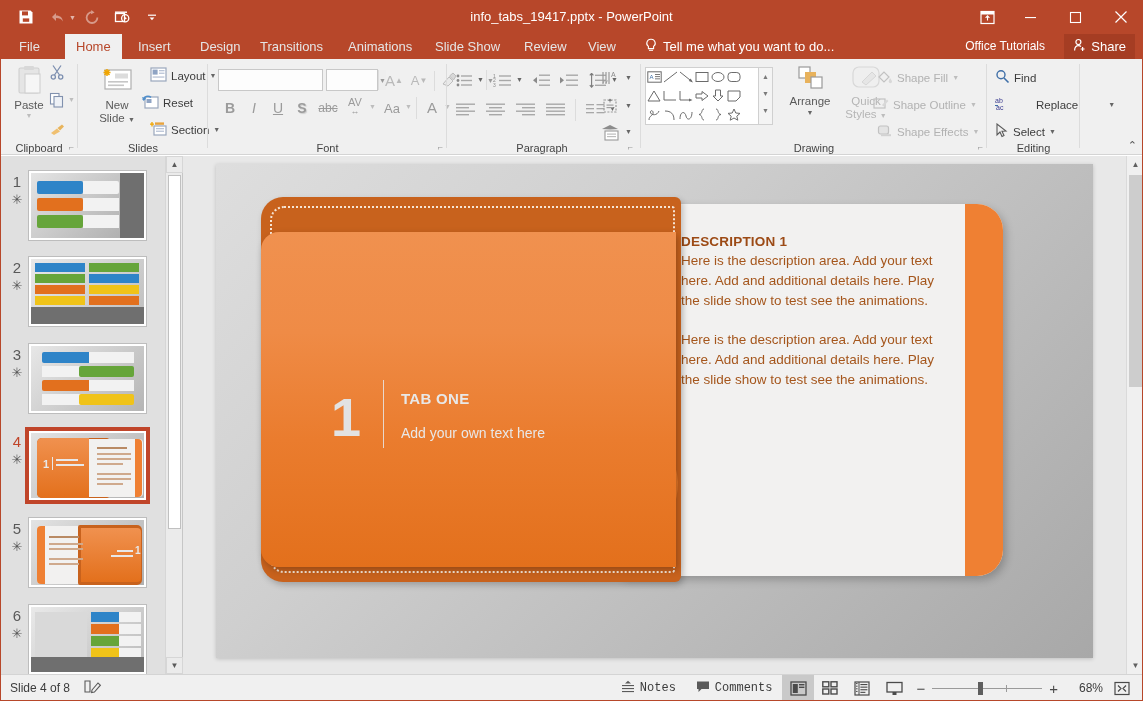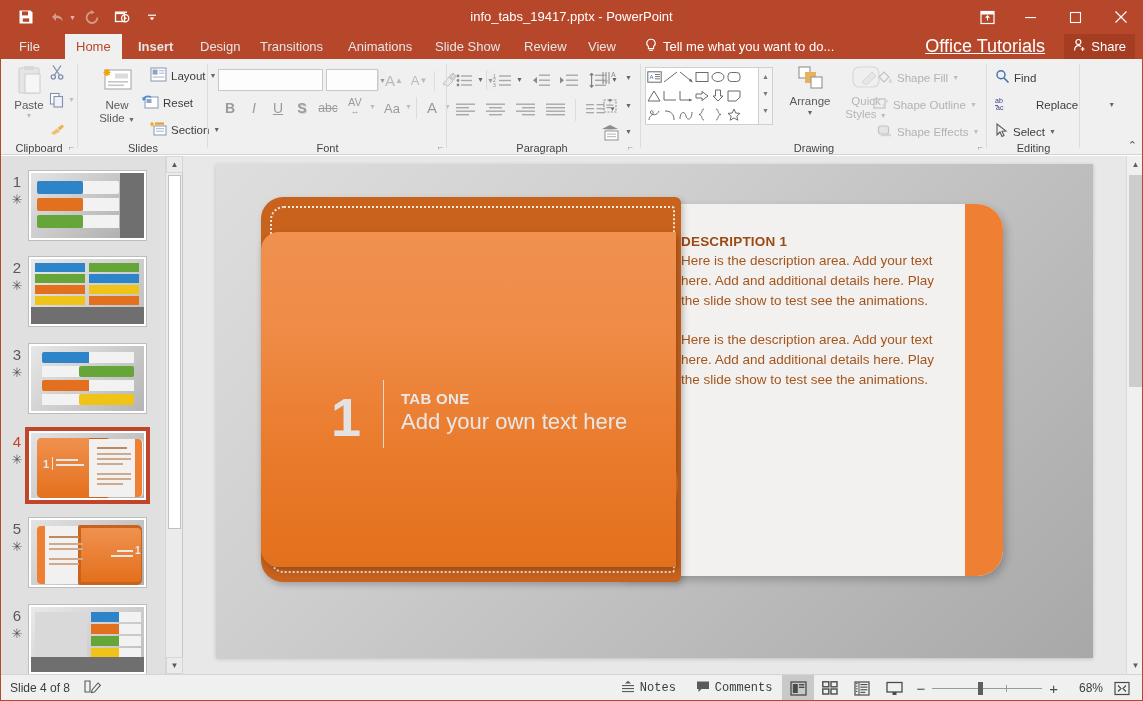--- a/index.html
+++ b/index.html
@@ -42,21 +42,21 @@
     position: absolute; left: 0; top: 34px; width: 1143px; height: 25px;
     background: #b7472a;
   }
   .tab {
     position: absolute; top: 0; height: 25px; line-height: 25px;
     color: #e5e5e5; font-size: 13px; padding: 0 11px; white-space: nowrap;
   }
   .tab.active { background: #f0f0f0; color: #b7472a; }
   .tellme { position: absolute; top: 0; height: 25px; line-height: 25px; color: #ffffff; font-size: 13px; white-space: nowrap; }
   .bulb { position: absolute; top: 4px; }
-  .office-tut { position: absolute; right: 98px; top: 0; height: 25px; line-height: 25px; color: #fff; font-size: 18px; white-space: nowrap; text-decoration: underline;}
+  .office-tut { position: absolute; right: 98px; top: 0; height: 25px; line-height: 25px; color: #fff; font-size: 12px; white-space: nowrap;}
   .share-btn {
     position: absolute; right: 8px; top: 0; height: 25px; display: flex; align-items: center; gap: 4px;
     background: #a53d23; color: #fff; font-size: 13px; padding: 0 9px;
   }
 
   
   .ribbon {
     position: absolute; left: 0; top: 59px; width: 1143px; height: 96px;
     background: #f0f0f0; border-bottom: 1px solid #d4d4d4;
   }
@@ -185,21 +185,21 @@
   .desc-para + .desc-para { margin-top: 19px; }
 
   
   .tab-num {
     position: absolute; left: 70px; top: 158px; font-size: 54px; font-weight: bold;
     color: #e2e2e2; line-height: 54px;
   }
   .tab-div { position: absolute; left: 122px; top: 148px; width: 1px; height: 68px; background: #e7e7e7; opacity: .85; }
   .tab-head { position: absolute; left: 140px; top: 158px; }
   .tab-head .t1 { font-size: 15px; font-weight: bold; color: #e8e8e8; letter-spacing: .3px; }
-  .tab-head .t2 { font-size: 22px; color: #e8e8e8; margin-top: 2px; }
+  .tab-head .t2 { font-size: 14px; color: #e8e8e8; margin-top: 18px; }
 
   
   .cv-scroll {
     position: absolute; right: 0; top: 156px; width: 17px; height: 518px;
     background: #f0f0f0; border-left: 1px solid #dadada;
   }
   .cv-arrow { position: absolute; left: 0; width: 17px; height: 17px; display:flex; align-items:center; justify-content:center; font-size: 8px; color: #606060; background: #f0f0f0; }
   .cv-thumb { position: absolute; left: 2px; width: 13px; background: #cdcdcd; }
 
   
@@ -288,21 +288,21 @@
         <svg width="14" height="14" viewBox="0 0 14 14">
             <path d="M1.5 1.5 L12.5 12.5 M12.5 1.5 L1.5 12.5" stroke="#fff" stroke-width="1.2"></path>
           </svg>
       </div>
     </div>
   </div>
 
   <div class="tabrow">
     <div class="tab" style="left:8px;">File</div>
     <div class="tab active" style="left:65px;">Home</div>
-    <div class="tab" style="left:127px;font-weight:bold;">Insert</div>
+    <div class="tab" style="left:127px;">Insert</div>
     <div class="tab" style="left:189px;">Design</div>
     <div class="tab" style="left:249px;">Transitions</div>
     <div class="tab" style="left:337px;">Animations</div>
     <div class="tab" style="left:424px;">Slide Show</div>
     <div class="tab" style="left:513px;">Review</div>
     <div class="tab" style="left:577px;">View</div>
 
     <span class="bulb" style="left:645px;">
       <svg width="12" height="16" viewBox="0 0 12 16">
           <path d="M6 1.2 A4 4 0 0 0 3.4 8.4 L3.4 10.6 L8.6 10.6 L8.6 8.4 A4 4 0 0 0 6 1.2 Z" fill="none" stroke="#fff" stroke-width="1.1"></path>

